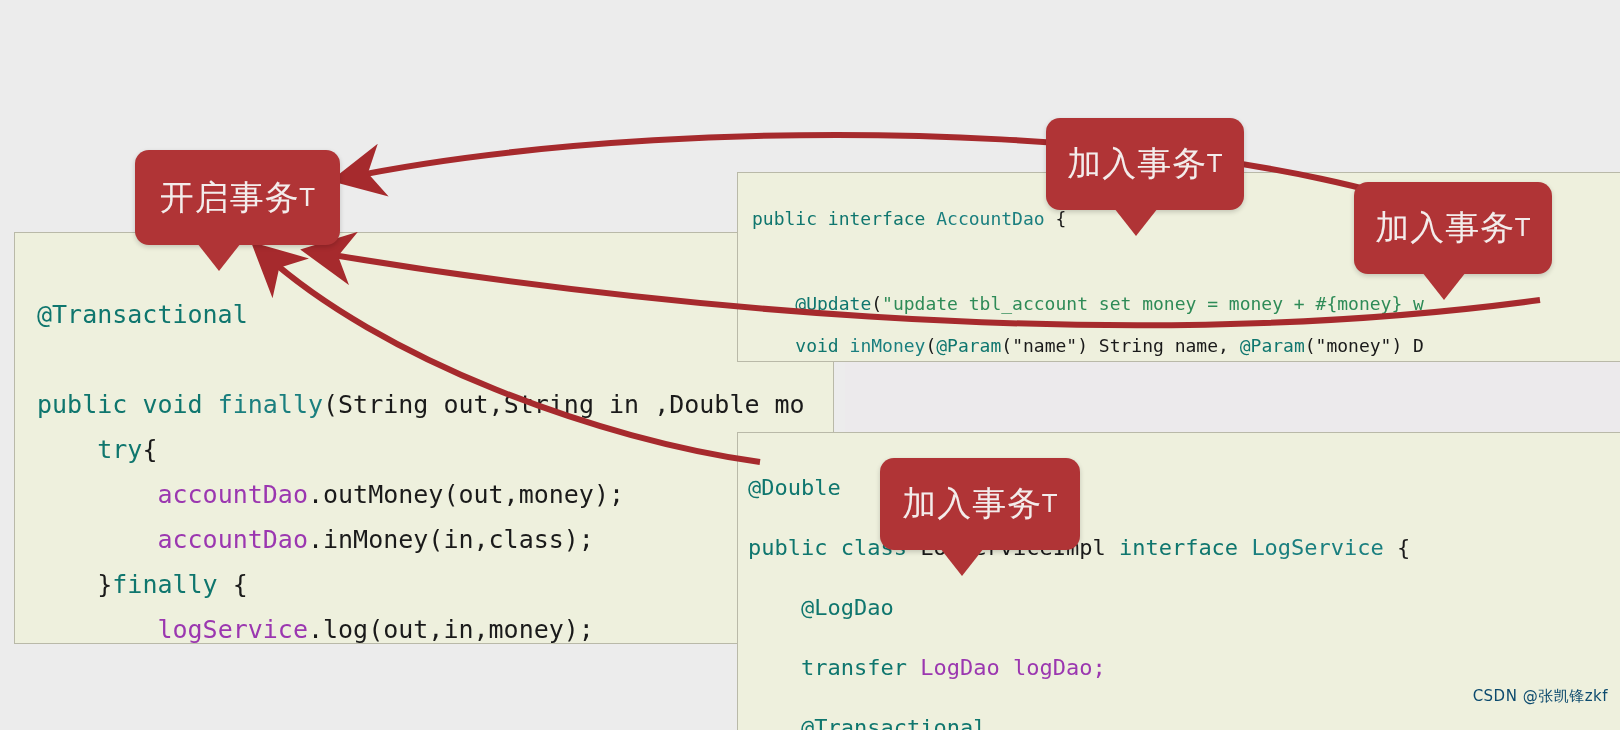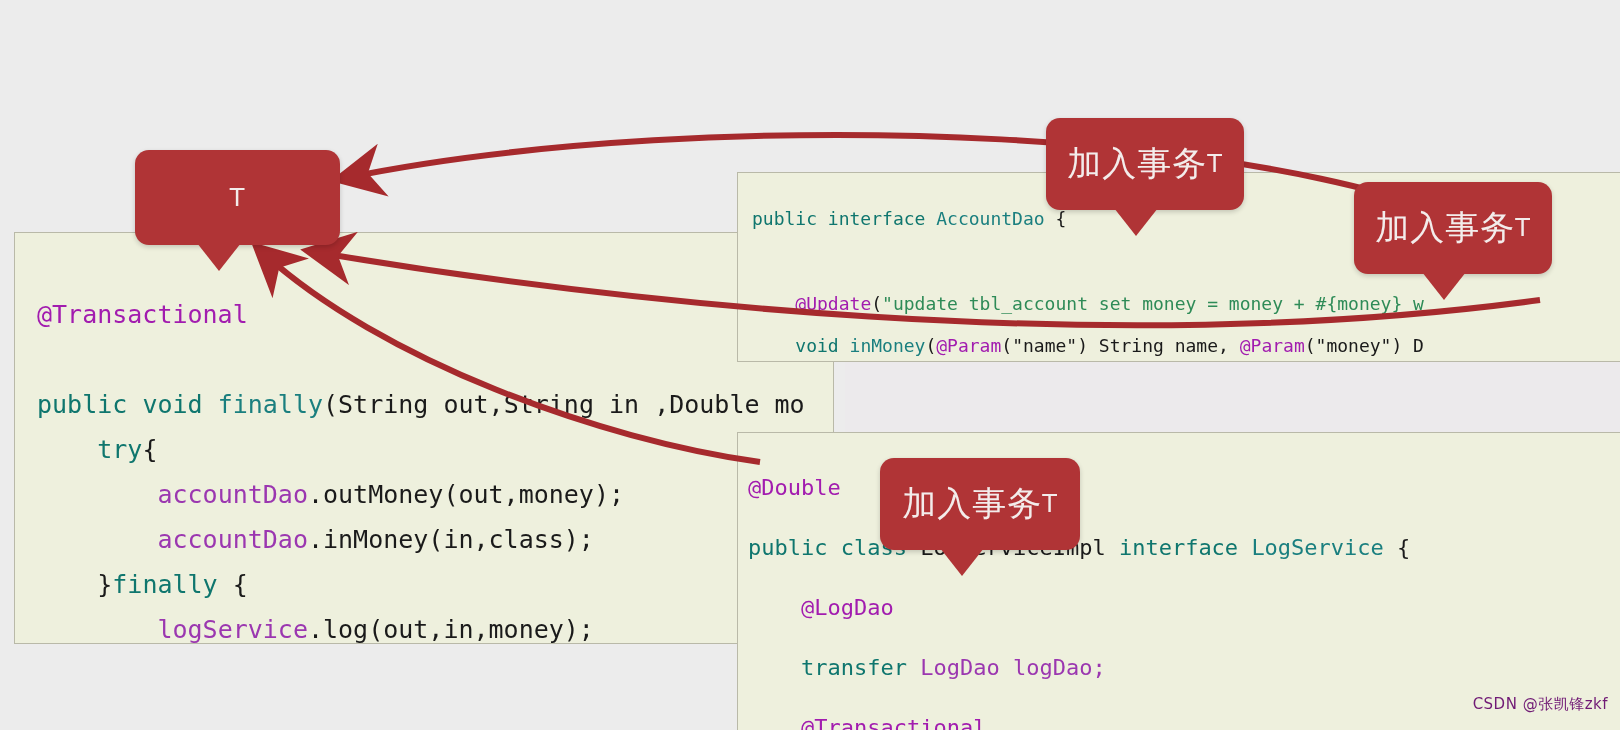--- a/index.html
+++ b/index.html
@@ -27,21 +27,21 @@
   #block-service{ left:14px;  top:232px; width:820px;  height:412px; font-size:25px; line-height:45px; padding:14px 0 0 22px;}
   #block-dao{     left:737px; top:172px; width:900px;  height:190px; font-size:18px; line-height:21px; padding:14px 0 0 14px;}
   #block-logimpl{ left:737px; top:432px; width:900px;  height:300px; font-size:22px; line-height:30px; padding:10px 0 0 10px;}
 
   #block-dao .ln{display:block;height:21px;}
   #block-dao .sp{display:block;height:22px;}
   #block-logimpl .ln{display:block;height:30px;}
 
   
   .kw   {color:#0f766e;}
-  .anno {color:#a21caf;}
+  .anno {color:#0f766e;}
   .meth {color:#1a7f7f;}
   .fld  {color:#9b37b0;}
   .str  {color:#2e8b57;}
   .pln  {color:#1a1a1a;}
 
   
   #arrows{position:absolute;left:0;top:0;width:1620px;height:730px;pointer-events:none;}
 
   
   .callout{
@@ -68,23 +68,23 @@
   #callout-1 .tail{left:62px; bottom:-26px;}
   #callout-2{left:1046px; top:118px; width:198px; height:92px;}
   #callout-2 .tail{left:68px; bottom:-26px;}
   #callout-3{left:1354px; top:182px; width:198px; height:92px;}
   #callout-3 .tail{left:68px; bottom:-26px;}
   #callout-4{left:880px; top:458px; width:200px; height:92px;}
   #callout-4 .tail{left:60px; bottom:-26px;}
 
   
   #watermark{
-    position:absolute;right:12px;bottom:16px;
+    position:absolute;right:12px;bottom:24px;
     font-family:"DejaVu Sans","Liberation Sans",sans-serif;
-    font-size:15px;color:#701a75;
+    font-size:15px;color:#0c4a6e;
     letter-spacing:.5px;
   }
 </style>
 </head>
 <body>
 
 <div id="stage">
 
   <div class="bg-panel" style="left:845px;top:360px;width:775px;height:80px;"></div>
   <div class="bg-panel" style="left:1540px;top:362px;width:80px;height:70px;"></div>
@@ -133,20 +133,21 @@
     </defs>
 
     <path d="M1545,262 C1340,120 700,105 345,178" fill="none" stroke="#a62a2d" stroke-width="6" marker-end="url(#ah)"></path>
 
     <path d="M1540,300 C1100,360 600,300 315,252" fill="none" stroke="#a62a2d" stroke-width="6" marker-end="url(#ah)"></path>
 
     <path d="M760,462 C600,440 380,360 262,252" fill="none" stroke="#a62a2d" stroke-width="6" marker-end="url(#ah)"></path>
   </svg>
 
   <div class="callout" id="callout-1">
+    <span>开启事务</span>
       <span class="sub">T</span>
     <span class="tail"></span>
   </div>
 
   <div class="callout" id="callout-2">
     <span>加入事务</span>
       <span class="sub">T</span>
     <span class="tail"></span>
   </div>
 

